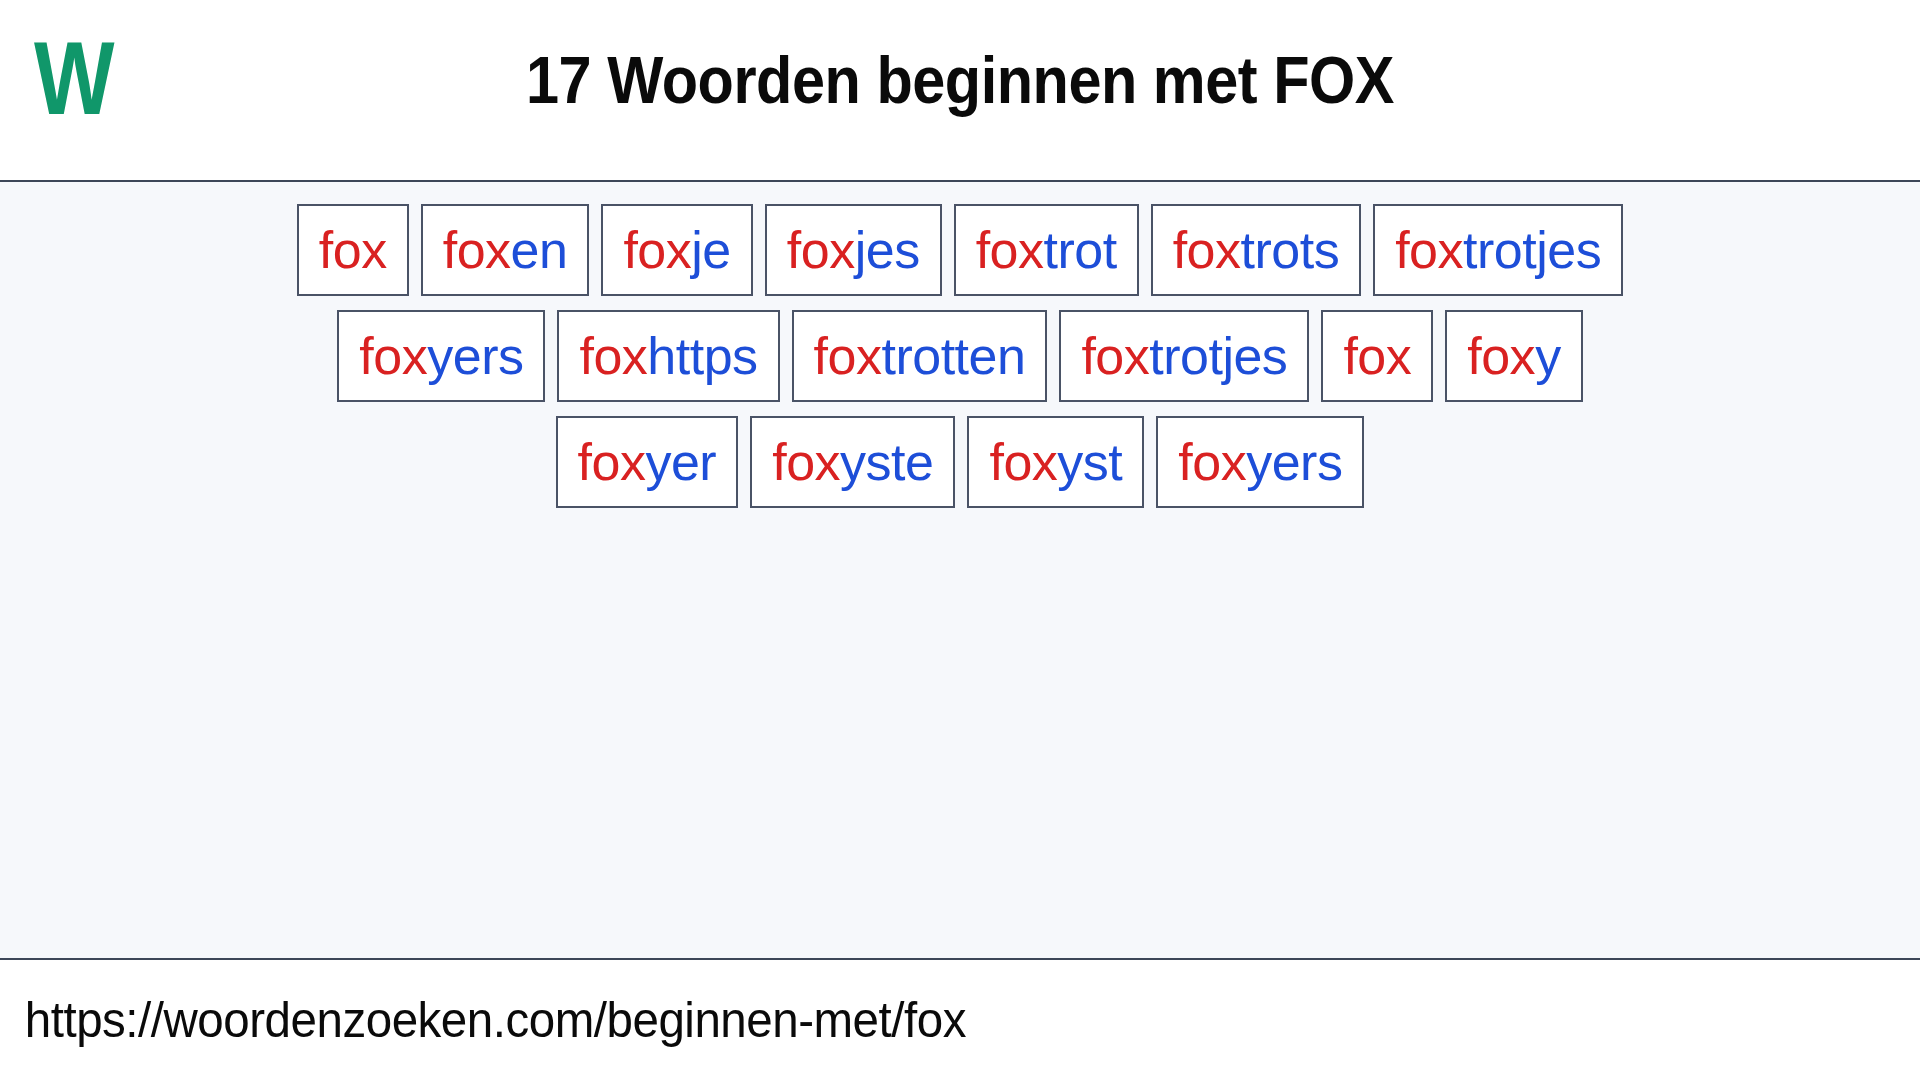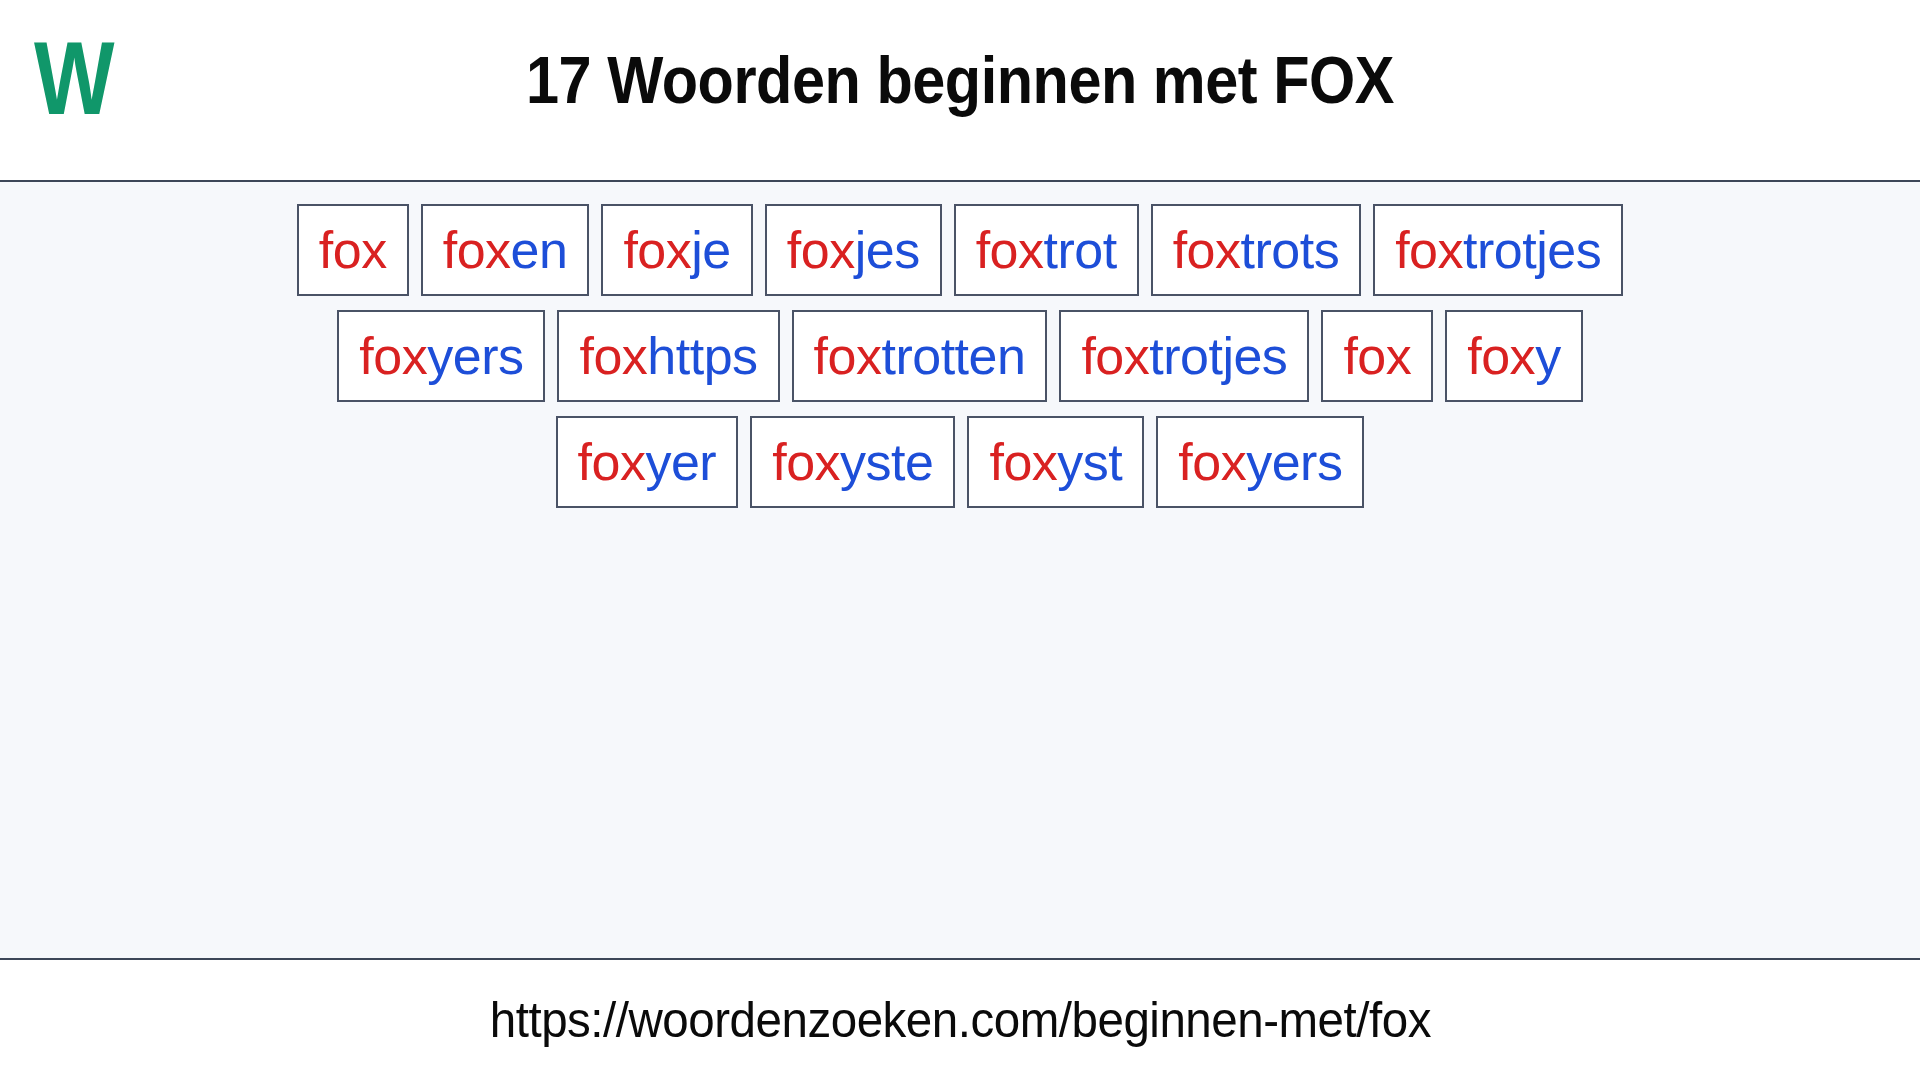--- a/index.html
+++ b/index.html
@@ -98,21 +98,21 @@
     color: #1d4ed8;
   }
 
   
   .footer {
     flex: 0 0 120px;
     height: 120px;
     background: #ffffff;
     display: flex;
     align-items: center;
-    justify-content: center;
+    justify-content: flex-start;
     border-radius: 27px;
   }
   .footer-url {
     font-family: "Liberation Sans", sans-serif;
     font-size: 50px;
     line-height: 56px;
     color: #0a0a0a;
     letter-spacing: -0.5px;
     transform: scaleX(0.95);
   }

